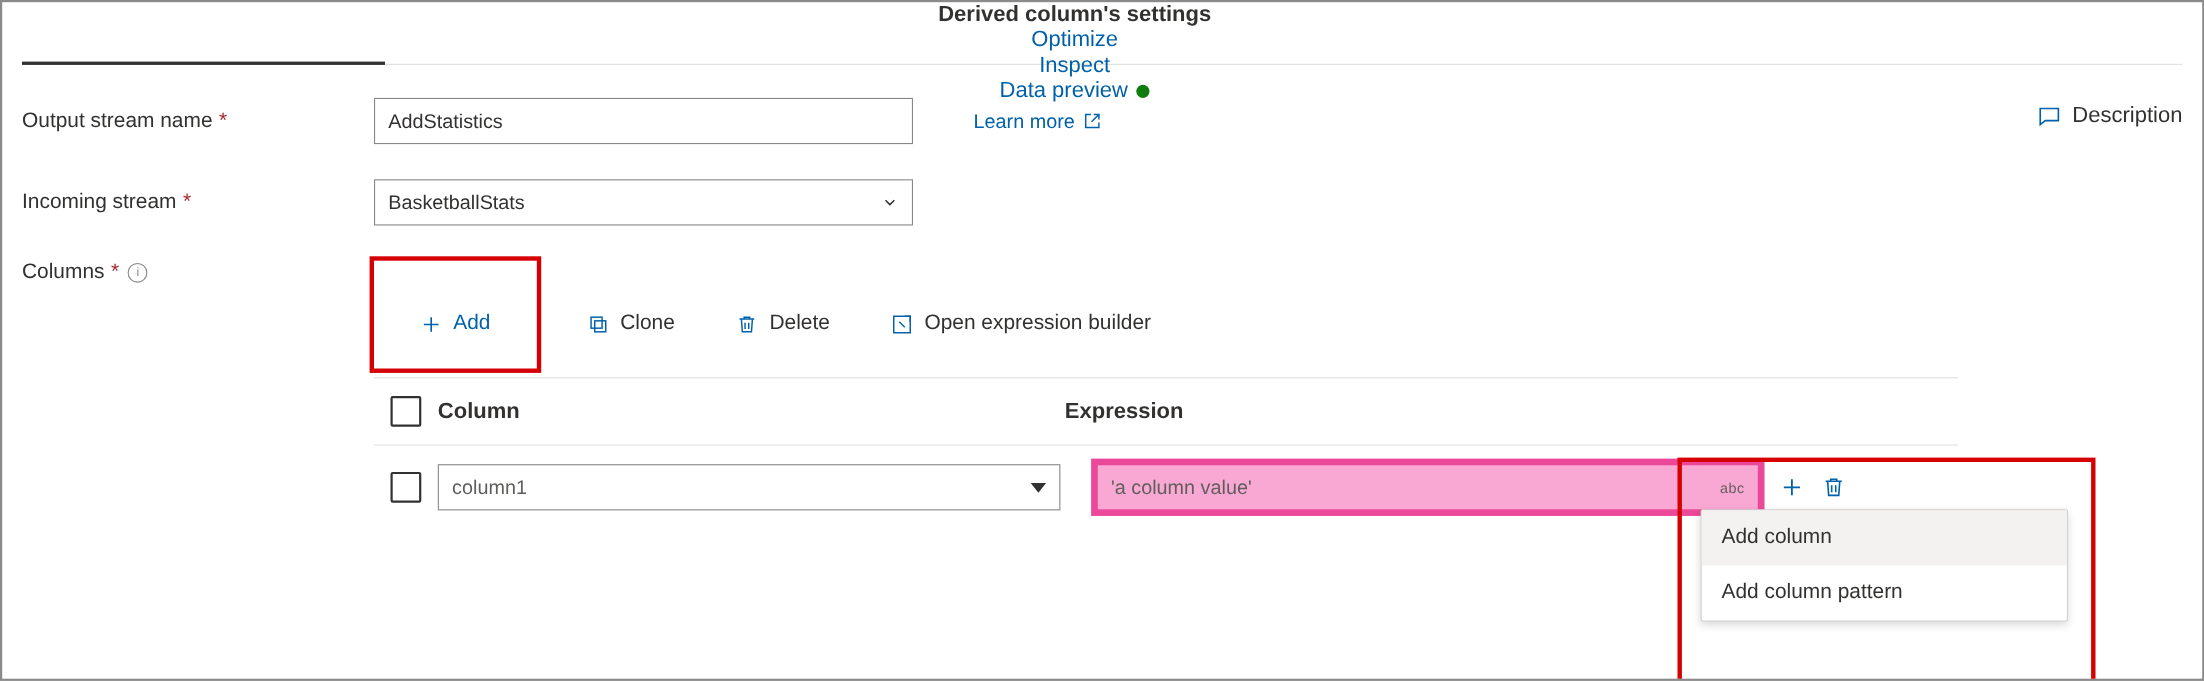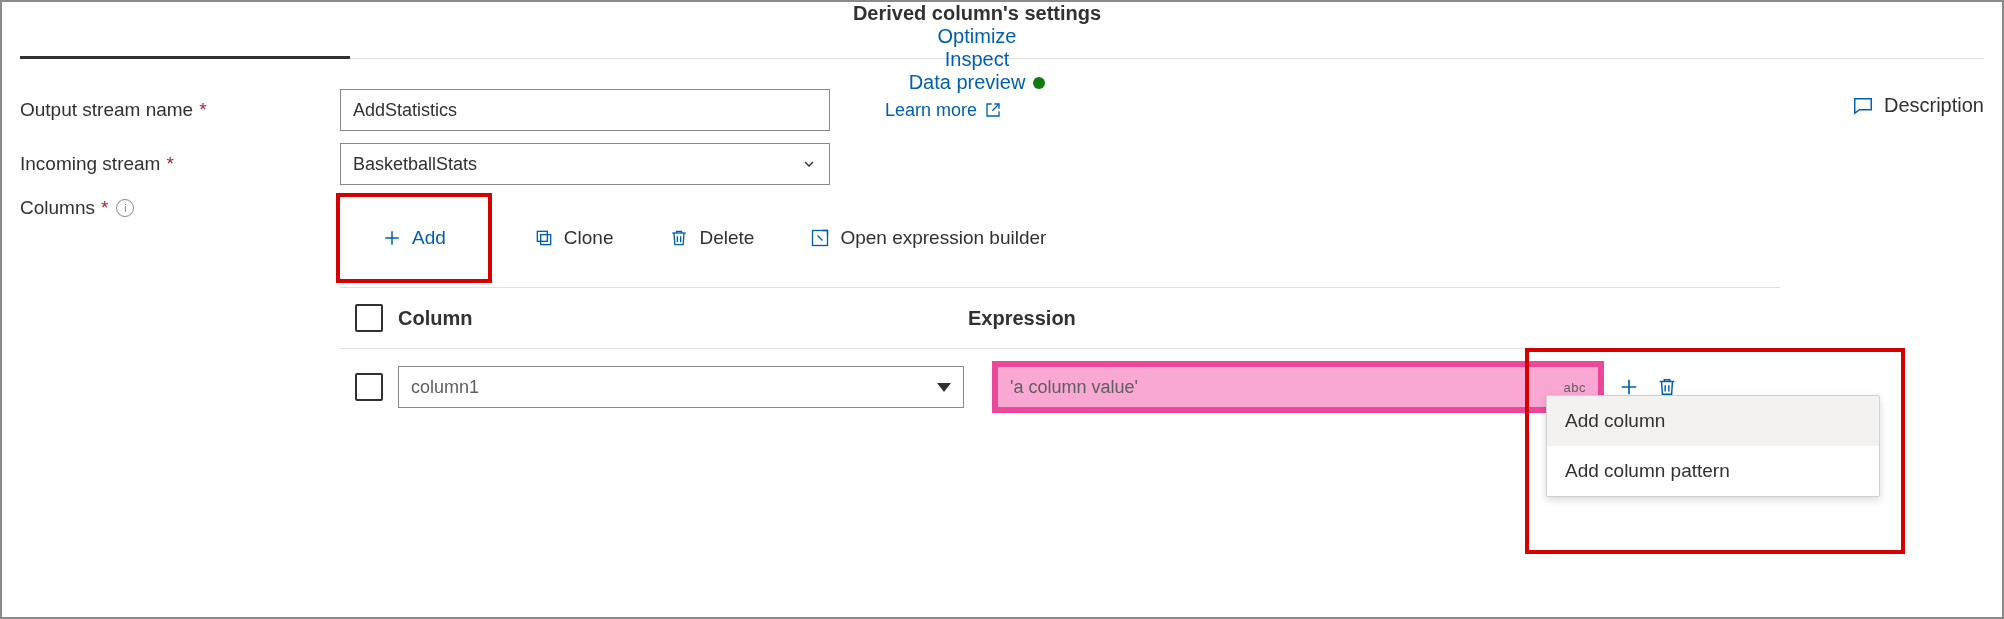--- a/index.html
+++ b/index.html
@@ -66,21 +66,21 @@
     color: #323130;
     font-size: 20px;
     cursor: pointer;
   }
   .desc svg { margin-right: 10px; color:#0061ab; }
 
   
   .formgrid {
     display: grid;
     grid-template-columns: 320px 1fr;
-    row-gap: 12px;
+    row-gap: 32px;
     margin-top: 30px;
     align-items: center;
   }
   .label {
     font-size: 19px;
     color: #323130;
     display: flex;
     align-items: center;
   }
   .req { color: #a4262c; margin-left: 6px; }
@@ -126,25 +126,26 @@
     display: flex;
     align-items: center;
     gap: 28px;
     border-bottom: 1px solid #e1dfdd;
     padding-bottom: 4px;
     margin-top: -4px;
     width: 1440px;
   }
   .tbtn {
     display: flex;
-    align-items: center;
+    align-items: flex-end;
     font-size: 19px;
     color: #323130;
     cursor: pointer;
     padding: 8px 14px;
+    margin-top: 16px;
   }
   .tbtn svg { color: #0061ab; margin-right: 10px; }
   .tbtn.add { color: #0061ab; }
   .add-highlight {
     border: 4px solid #d60000;
     margin-left: -4px;
     padding: 22px 28px;
   }
 
   
@@ -217,21 +218,21 @@
   }
   .iconbtn {
     color: #0061ab;
     cursor: pointer;
     display: inline-flex;
   }
 
   
   .ctxmenu {
     position: absolute;
-    top: 46px;
+    top: 58px;
     right: -100px;
     width: 332px;
     border: 1px solid #d2d0ce;
     border-radius: 2px;
     box-shadow: 0 3px 8px rgba(0,0,0,0.15);
     background: #fff;
     z-index: 5;
   }
   .ctxitem {
     padding: 14px 18px;

